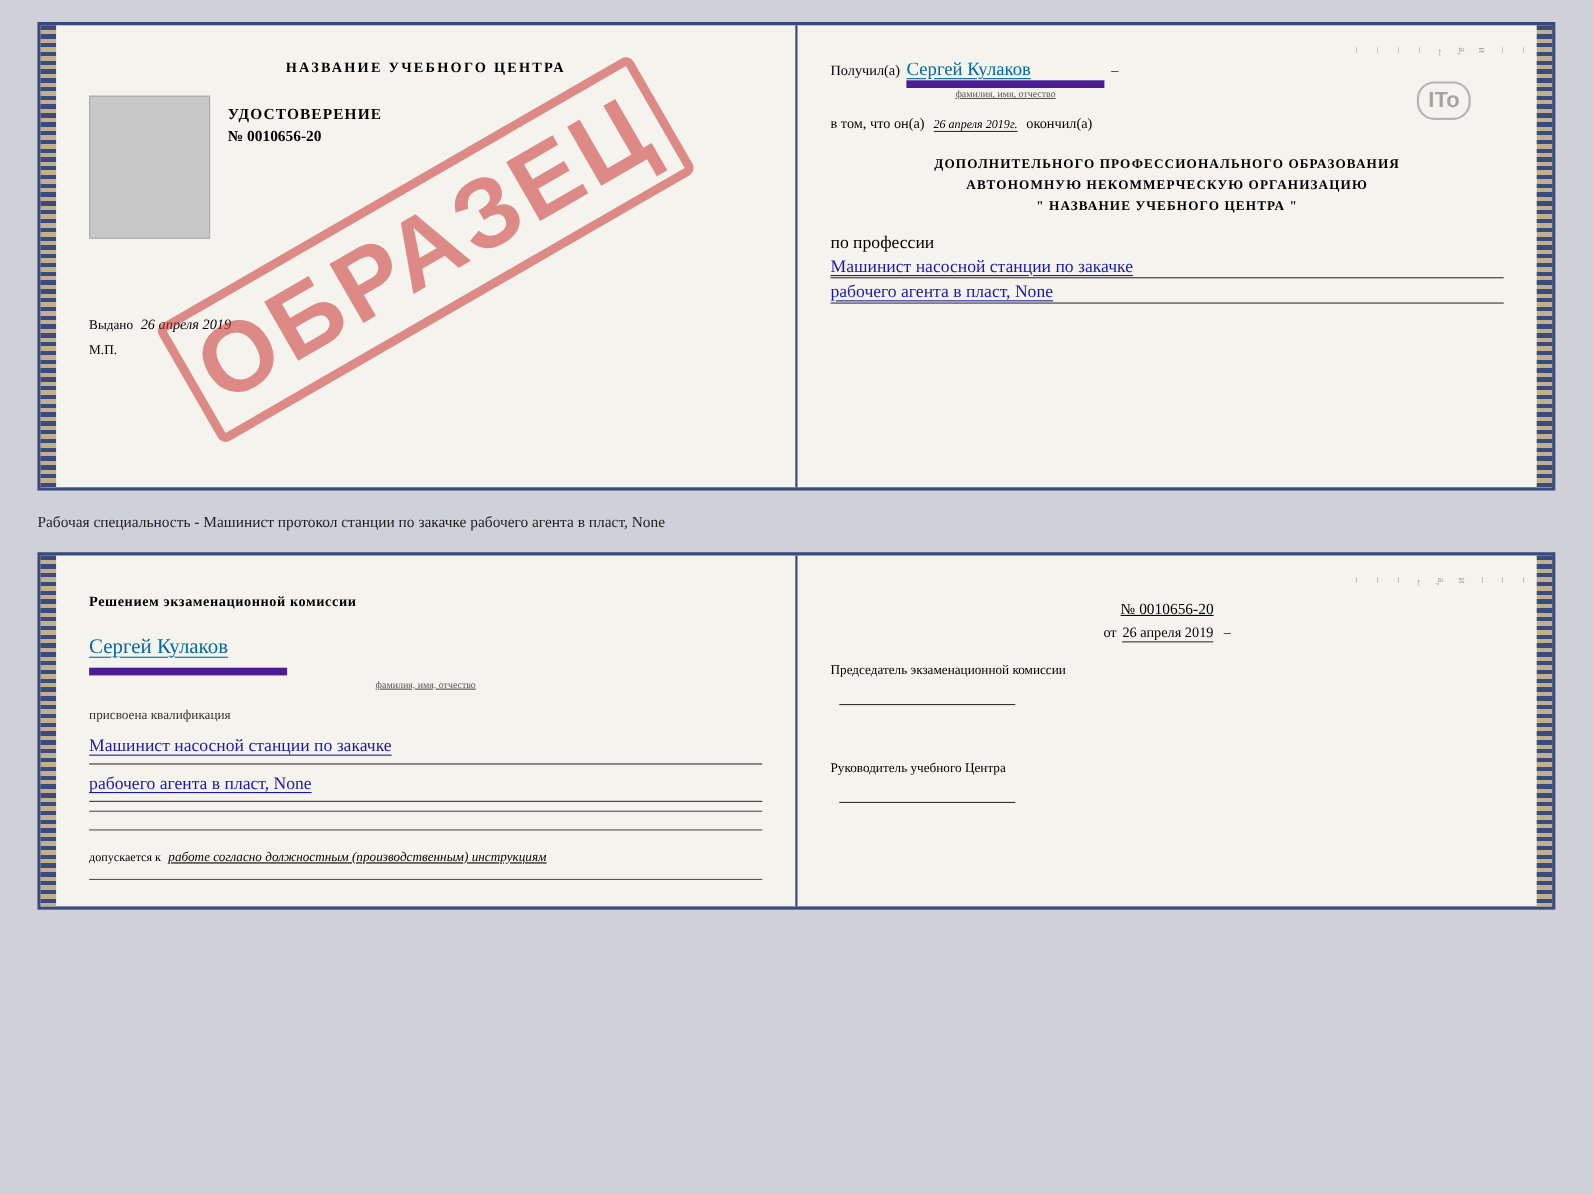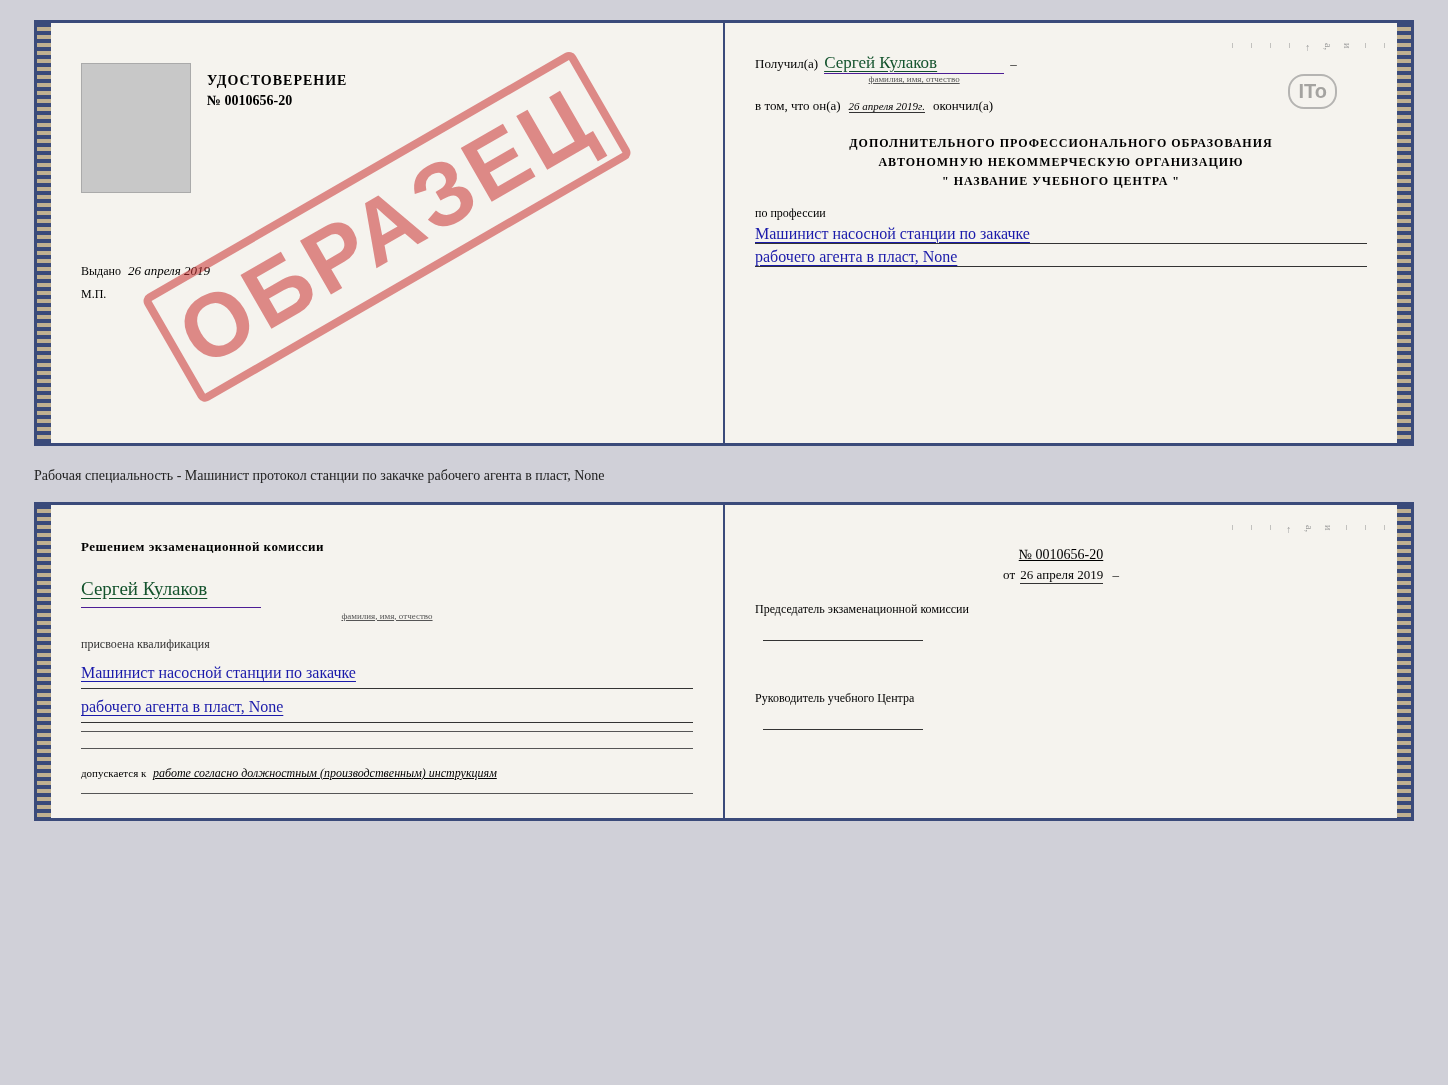--- a/index.html
+++ b/index.html
@@ -112,22 +112,22 @@
       font-size: 13px;
       margin-bottom: 14px;
       display: flex;
       align-items: baseline;
       gap: 6px;
       flex-wrap: wrap;
     }
     .handwritten {
       font-family: 'Segoe Script', 'Brush Script MT', cursive;
       font-size: 17px;
-      color: #14532d;
-      border-bottom: 1px solid #4c1d95;
+      color: #0369a1;
+      border-bottom: 7px solid #4c1d95;
       min-width: 180px;
       display: inline-block;
       text-decoration: underline;
       text-underline-offset: 3px;
     }
     .small-caption {
       font-size: 9px;
       color: #555;
       display: block;
       text-align: center;
@@ -153,21 +153,21 @@
       text-align: center;
       font-size: 12px;
       font-weight: bold;
       letter-spacing: 1px;
       text-transform: uppercase;
       line-height: 1.6;
       margin-bottom: 14px;
     }
 
     .profession-label {
-      font-size: 12px;
+      font-size: 16px;
       margin-bottom: 4px;
     }
     .profession-hand {
       font-family: 'Segoe Script', 'Brush Script MT', cursive;
       font-size: 16px;
       color: #1a1aaa;
       border-bottom: 1px solid #333;
       display: block;
       min-width: 200px;
       margin-bottom: 4px;
@@ -316,20 +316,21 @@
       opacity: 0.5;
     }
   </style>
 </head>
 <body>
 
 <div class="document-spread top-spread">
   <div class="left-border-deco"></div>
 
   <div class="doc-left">
+    <div class="center-title">НАЗВАНИЕ УЧЕБНОГО ЦЕНТРА</div>
 
     <div style="display:flex; align-items:flex-start; margin-top:10px;">
       <div class="photo-box"></div>
       <div class="cert-block-inner">
         <span class="cert-title">УДОСТОВЕРЕНИЕ</span>
         <span class="cert-number">№ 0010656-20</span>
       </div>
     </div>
 
     <div class="watermark">ОБРАЗЕЦ</div>

